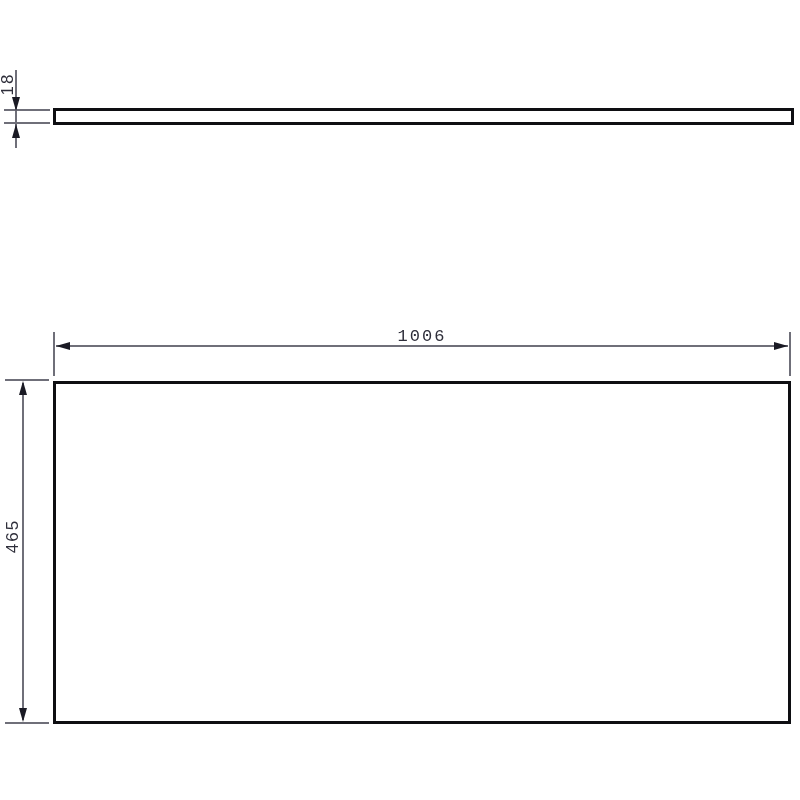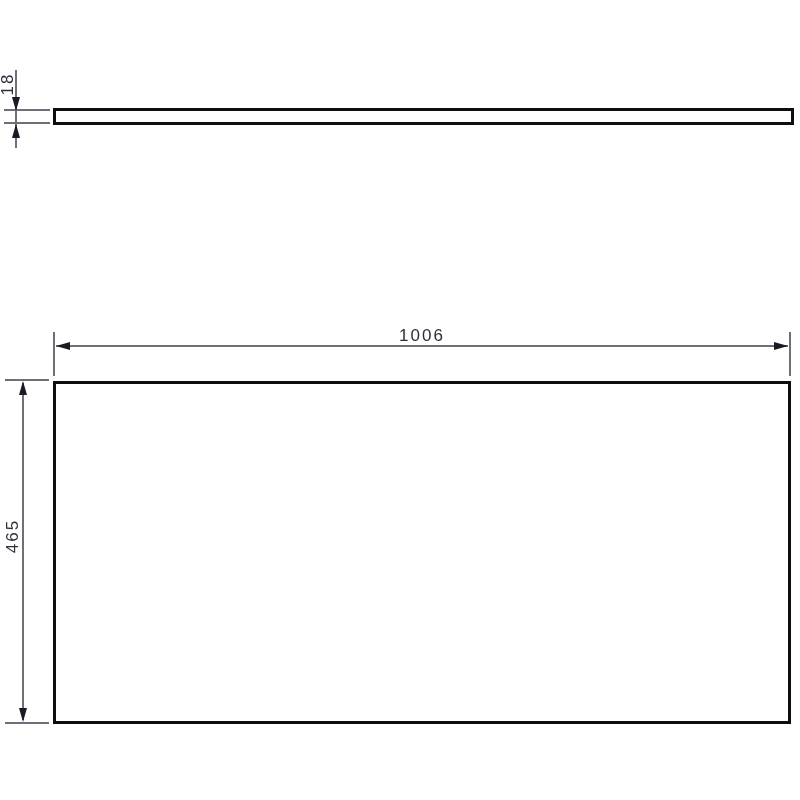--- a/index.html
+++ b/index.html
@@ -65,21 +65,21 @@
     position: absolute;
     color: #2e2e3a;
     font-size: 17px;
     letter-spacing: 2px;
     white-space: nowrap;
     transform: translate(-50%, -50%);
   }
   .dim-label.rotated { transform: translate(-50%, -50%) rotate(-90deg); }
 
   .th-label { left: 8px;   top: 84px; }
-  .w-label  { left: 422px; top: 336px; }
+  .w-label  { left: 422px; top: 336px; font-family: Liberation Mono, monospace; }
   .h-label  { left: 13px;  top: 536px; }
 </style>
 </head>
 <body>
 
 <div class="canvas">
 
   <div class="panel-outline panel-side"></div>
 
   <div class="dline th-vline"></div>

